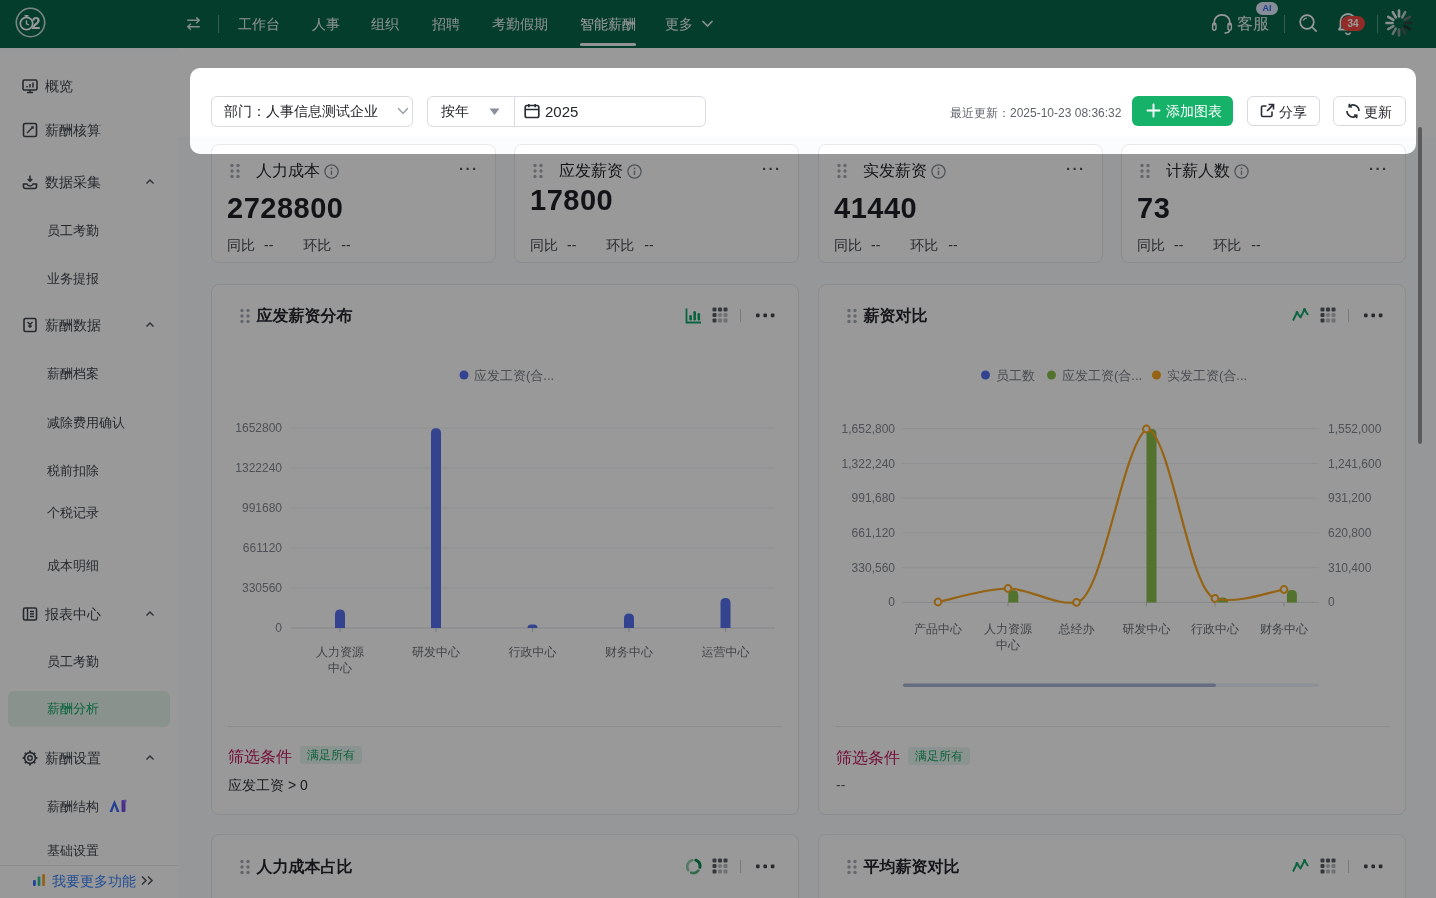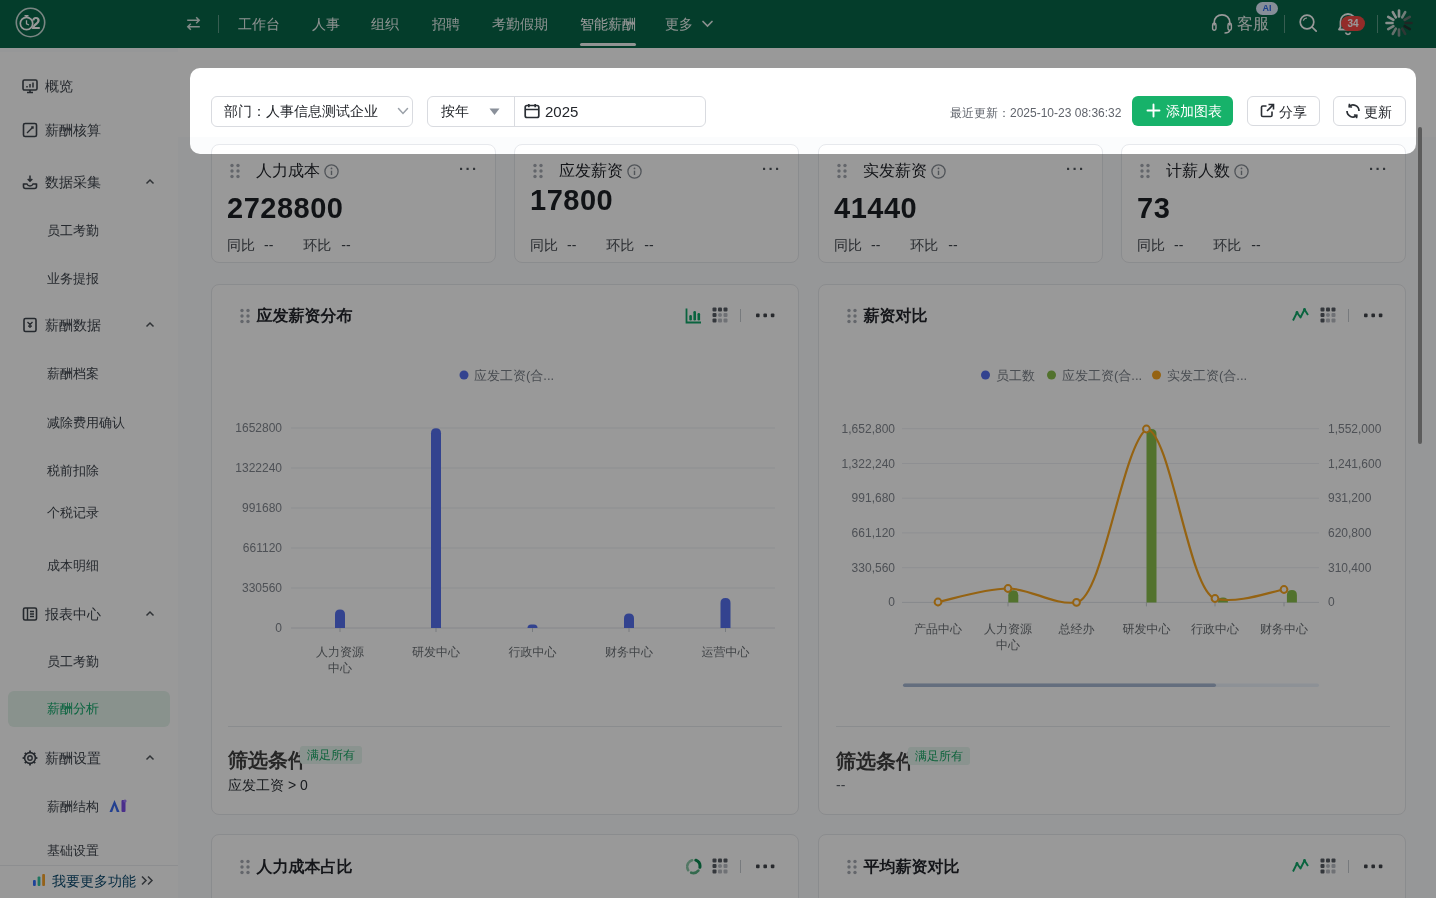--- a/index.html
+++ b/index.html
@@ -12,21 +12,21 @@
 .sicon{position:absolute;left:22px;width:16px;height:16px}
 .chev{position:absolute;left:145px;width:10px;height:10px}
 .card{position:absolute;background:#fff;border:1px solid #E7E9ED;border-radius:8px}
 .dots{position:absolute;width:12px;height:16px}
 .ctitle{position:absolute;font-size:16px;font-weight:700;color:#23262C;white-space:nowrap}
 .ktitle{position:absolute;font-size:16px;font-weight:500;color:#23262C;white-space:nowrap}
 .knum{position:absolute;font-size:29px;font-weight:700;color:#1D2025;letter-spacing:.5px}
 .krow{position:absolute;font-size:14px;color:#41464D;white-space:nowrap}
 .more{position:absolute;color:#51565C;font-size:15px;font-weight:700;letter-spacing:1.5px}
 .tag{position:absolute;background:#E6F6EE;color:#16A463;font-size:12px;height:18px;line-height:18px;padding:0 7px;border-radius:3px}
-.fhead{position:absolute;font-size:20px;font-weight:700;color:#404040}
+.fhead{position:absolute;font-size:16px;font-weight:400;color:#be185d}
 .fbody{position:absolute;font-size:14px;color:#2B3036}
 .btn{position:absolute;height:30px;border-radius:6px;border:1px solid #D8DADF;background:#fff;font-size:14px;color:#23262B}
 .toolsel{position:absolute;height:31px;border:1px solid #D9DBE0;border-radius:6px;background:#fff}
 .cutout{position:absolute;left:190px;top:68px;width:1226px;height:86px;border-radius:10px;box-shadow:0 0 0 3000px rgba(0,0,0,0.40);z-index:50}
 </style>
 </head>
 <body>
 
 <div class="abs" style="left:178px;top:48px;width:1258px;height:850px;background:#FBFCFD"></div>
 <div class="abs" style="left:178px;top:48px;width:1258px;height:89px;background:#fff"></div>
@@ -165,21 +165,21 @@
  <rect x="12.5" y="1" width="4" height="12" rx="1" fill="#7C4DE8"></rect>
  <circle cx="16" cy="2" r="1.6" fill="#9E7BFF"></circle>
 </svg>
 <div class="sitem" style="top:790px;left:47px;font-size:13px">基础设置</div>
 <div class="abs" style="left:0;top:813px;width:178px;height:37px;background:#fff;border-top:1px solid #ECEDF0"></div>
 <svg class="abs" style="left:32px;top:821px" width="14" height="14" viewBox="0 0 14 14">
  <rect x="1" y="7" width="2.8" height="6" rx="1" fill="#3370FF"></rect>
  <rect x="5.6" y="3.5" width="2.8" height="9.5" rx="1" fill="#34C3A0"></rect>
  <rect x="10.2" y="1" width="2.8" height="12" rx="1" fill="#F7A32B"></rect>
 </svg>
-<div class="abs" style="left:52px;top:821px;font-size:14px;color:#0c4a6e">我要更多功能</div>
+<div class="abs" style="left:52px;top:821px;font-size:14px;color:#3b82f6">我要更多功能</div>
 <svg class="abs" style="left:140px;top:823px" width="16" height="11" viewBox="0 0 16 11">
       <path d="M2 1.5 L6 5.5 L2 9.5 M8 1.5 L12 5.5 L8 9.5" stroke="#51565C" stroke-width="1.5" fill="none"></path>
     </svg>
 </div>
 
 <div class="toolsel" style="left:211px;top:96px;width:202px"></div>
 <div class="abs" style="left:224px;top:103px;font-size:14px;color:#23262B">部门：人事信息测试企业</div>
 <svg class="abs" style="left:397px;top:107px" width="12" height="9" viewBox="0 0 12 9">
     <path d="M1.5 1.5 L6 6.5 L10.5 1.5" stroke="#9AA0A8" stroke-width="1.5" fill="none" stroke-linecap="round"></path>
   </svg>

